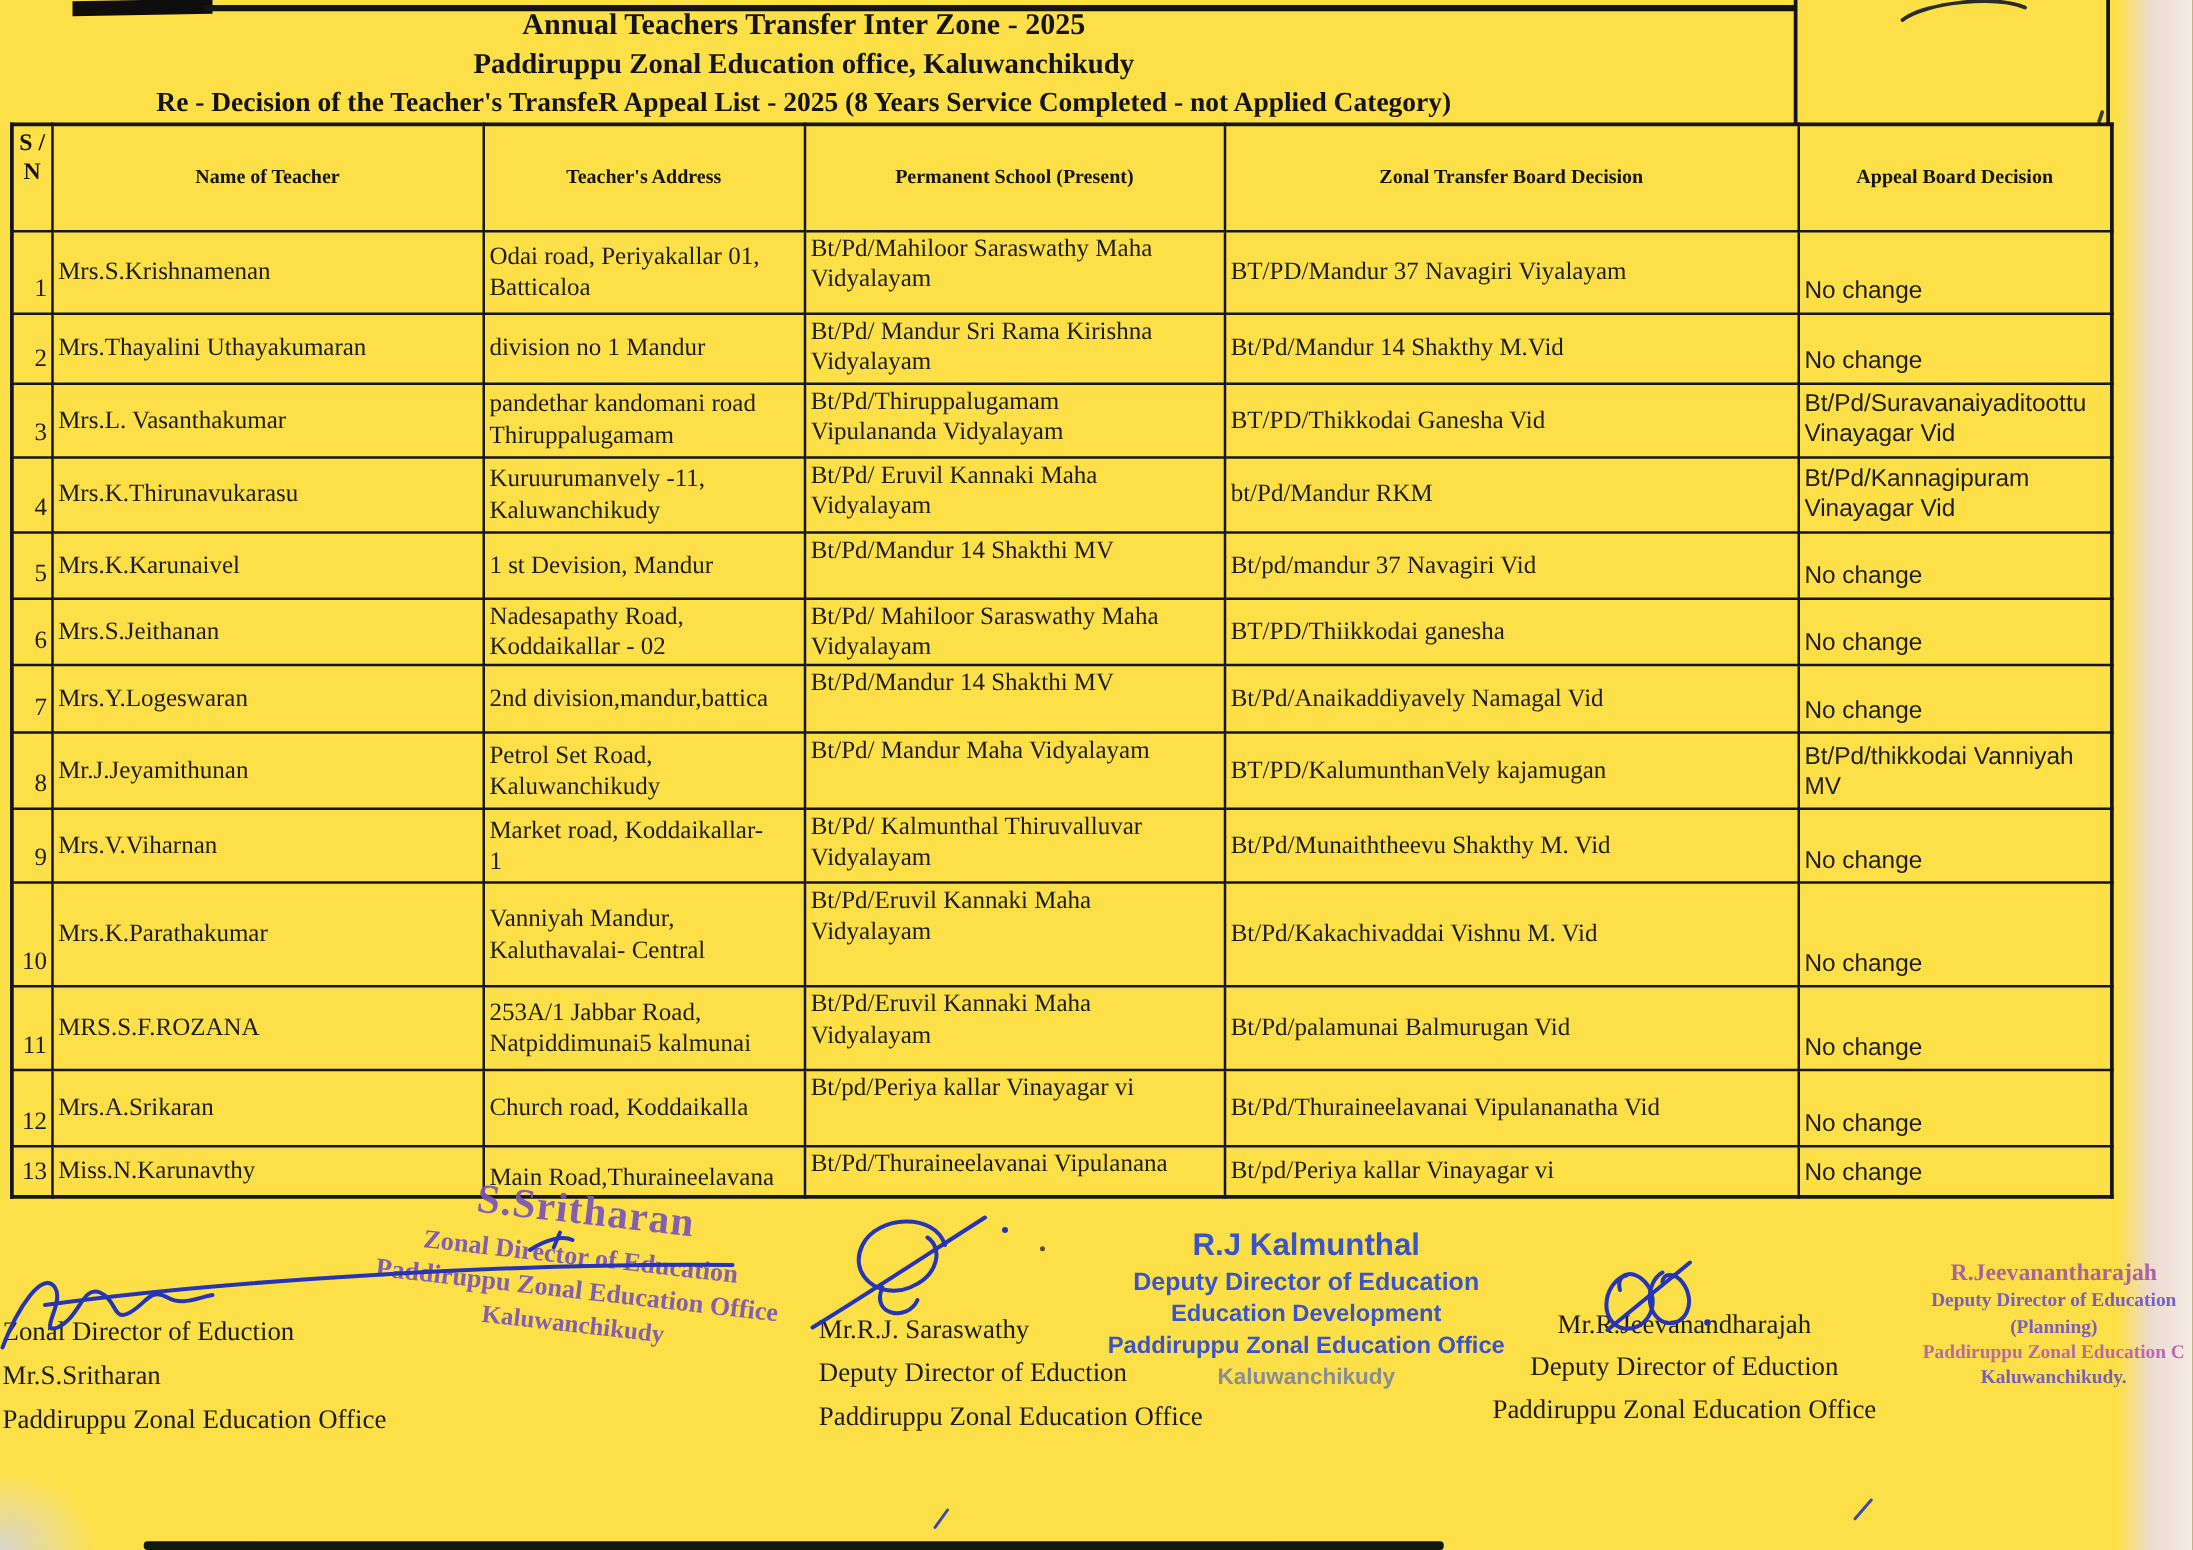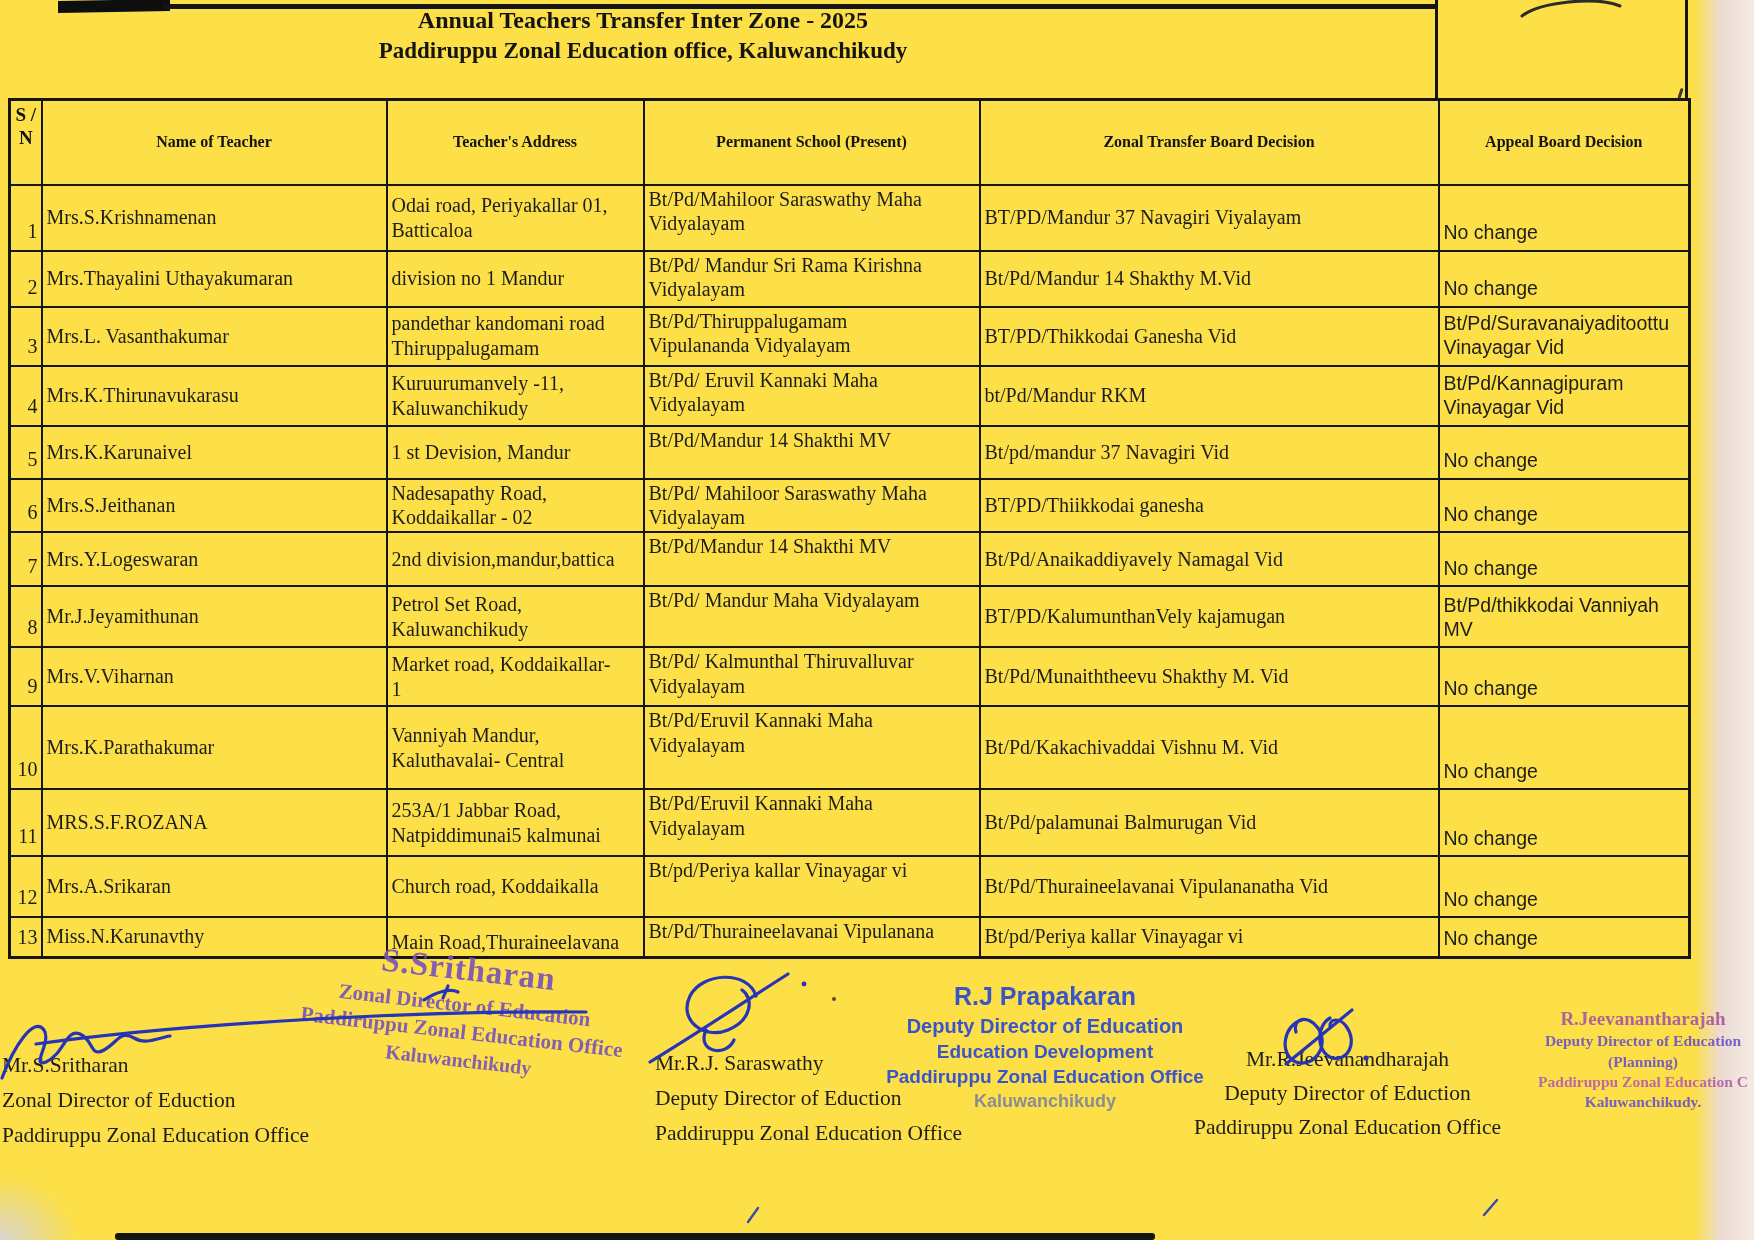--- a/index.html
+++ b/index.html
@@ -88,20 +88,21 @@
   <div class="vline-b"></div>
   <div class="right-shade"></div>
   <div class="bottom-strip"></div>
   <div class="corner-smudge"></div>
   <div class="pen-tick"></div>
   <div class="speck"></div>
 
   <div class="titles">
     <div class="t1">Annual Teachers Transfer Inter Zone - 2025</div>
     <div class="t2">Paddiruppu Zonal Education office, Kaluwanchikudy</div>
+    <div class="t3">Re - Decision of the Teacher's TransfeR Appeal  List - 2025  (8 Years Service Completed -   not Applied Category)</div>
   </div>
 
   <table class="transfer">
     <colgroup>
       <col style="width:32px">
         <col style="width:345px">
         <col style="width:257px">
       <col style="width:336px">
         <col style="width:459px">
         <col style="width:251px">
@@ -237,43 +238,43 @@
           <td class="col-1">Miss.N.Karunavthy</td>
           <td class="col-2">Main Road,Thuraineelavana</td>
           <td class="col-3">Bt/Pd/Thuraineelavanai Vipulanana</td>
           <td class="col-4">Bt/pd/Periya kallar  Vinayagar vi</td>
           <td class="col-5">No change</td>
         </tr>
       </tbody>
   </table>
 
   <div class="sig-block sig-1">
+    <div>Zonal  Director of Eduction</div>
     <div>Mr.S.Sritharan</div>
-    <div>Zonal  Director of Eduction</div>
     <div>Paddiruppu Zonal Education Office</div>
   </div>
   <div class="sig-block sig-2">
     <div>Mr.R.J. Saraswathy</div>
     <div>Deputy Director of Eduction</div>
     <div>Paddiruppu Zonal Education Office</div>
   </div>
   <div class="sig-block sig-3">
     <div>Mr.R.Jeevanandharajah</div>
     <div>Deputy Director of Eduction</div>
     <div>Paddiruppu Zonal Education Office</div>
   </div>
 
   <div class="stamp stamp-1" style="color: rgb(123, 85, 184);">
       <div class="sl sl0">S.Sritharan</div>
       <div class="sl sl1">Zonal Director of Education</div>
       <div class="sl sl2">Paddiruppu Zonal Education Office</div>
       <div class="sl sl3">Kaluwanchikudy</div>
     </div>
   <div class="stamp stamp-2" style="color: rgb(42, 73, 214);">
-      <div class="sl sl0">R.J Prapakaran</div>
+      <div class="sl sl0">R.J Kalmunthal</div>
       <div class="sl sl1">Deputy Director of Education</div>
       <div class="sl sl2">Education Development</div>
       <div class="sl sl3">Paddiruppu Zonal Education Office</div>
       <div class="sl sl4">Kaluwanchikudy</div>
     </div>
   <div class="stamp stamp-3" style="color: rgb(109, 85, 200);">
       <div class="sl sl0">R.Jeevanantharajah</div>
       <div class="sl sl1">Deputy  Director of Education</div>
       <div class="sl sl2">(Planning)</div>
       <div class="sl sl3">Paddiruppu Zonal Education C</div>

